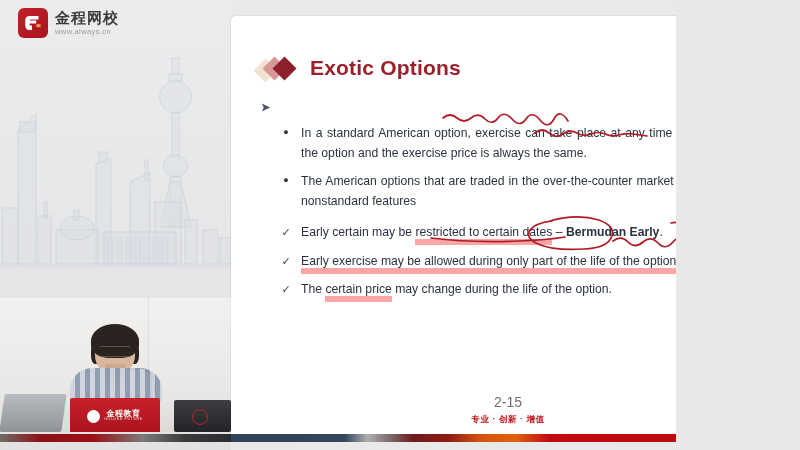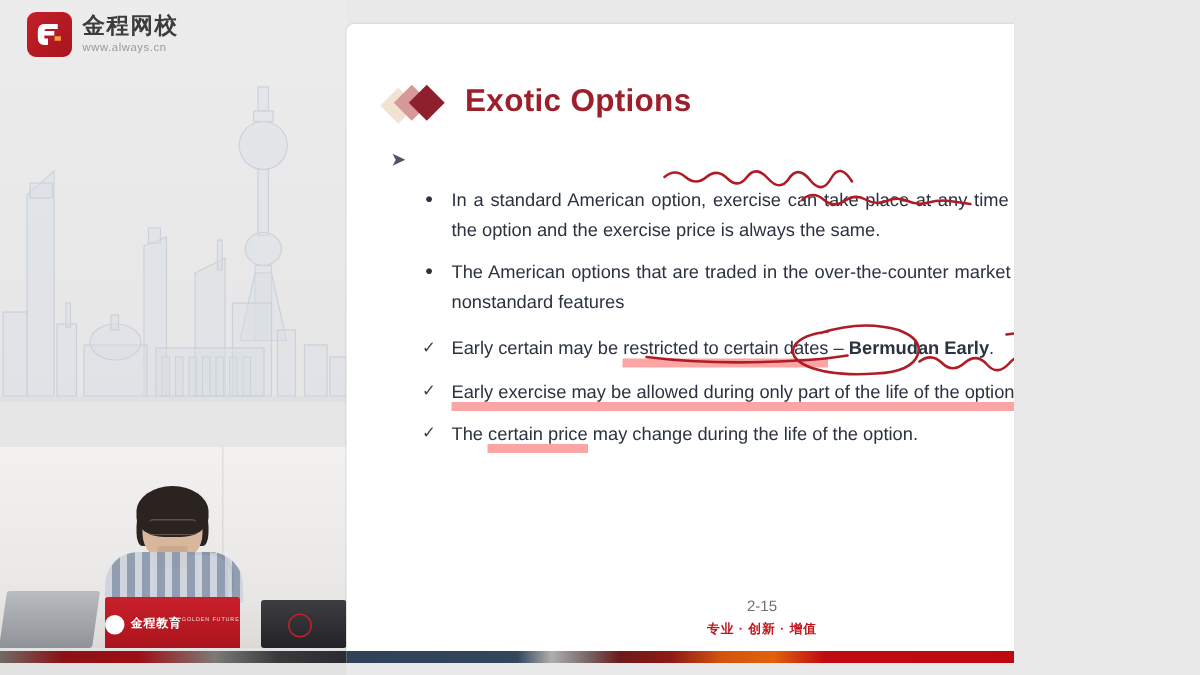--- a/index.html
+++ b/index.html
@@ -103,21 +103,21 @@
     background: linear-gradient(180deg,#c8202a,#a9131c);
     border-radius: 2px;
     display: flex; align-items: center; justify-content: center; gap: 4px;
   }
   .laptop-main .ll-mark {
     width: 13px; height: 13px; border-radius: 50%;
     background: #fff; flex: none;
   }
   .laptop-main .ll-txt {
     color: #fff; font-size: 8px; font-weight: bold; letter-spacing: .5px;
-    display: flex; flex-direction: row; line-height: 1.05; text-align: center;
+    display: flex; flex-direction: column; line-height: 1.05; text-align: center;
   }
   .laptop-main .ll-txt .sub { font-size: 3.6px; font-weight: normal; opacity: .85; letter-spacing: .6px;}
   .laptop-right {
     position: absolute; left: 174px; top: 102px; width: 57px; height: 32px;
     background: linear-gradient(180deg,#3d3d42,#232327);
     border-radius: 2px;
   }
   .laptop-right::after {
     content: ""; position: absolute; left: 18px; top: 9px;
     width: 14px; height: 14px; border-radius: 50%;
@@ -188,21 +188,21 @@
   .just { text-align: justify; text-align-last: left; }
   .u-solid { border-bottom: 6px solid #fca5a5; }
   .bold { font-weight: bold; }
 
   
   #annot { position: absolute; left: 0; top: 0; width: 554px; height: 418px; pointer-events: none; }
 
   
   #page-num {
     position: absolute; left: 0; right: 0; bottom: 24px;
-    text-align: center; font-size: 10px; color: #6f6f6f;
+    text-align: center; font-size: 14px; color: #6f6f6f;
   }
   #slide-footer-bar {
     position: absolute; left: 0; bottom: 11px; width: 554px; height: 9px;
     display: flex; align-items: center; flex-direction: column;
   }
   #slide-footer-bar .seg-dark { width: 372px; height: 7px; background: #9d0d12; }
   #slide-footer-bar .seg-gap { width: 6px; }
   #slide-footer-motto {
     font-size: 8.5px; font-weight: bold; color: #c0171d;
     letter-spacing: .6px; white-space: nowrap;

